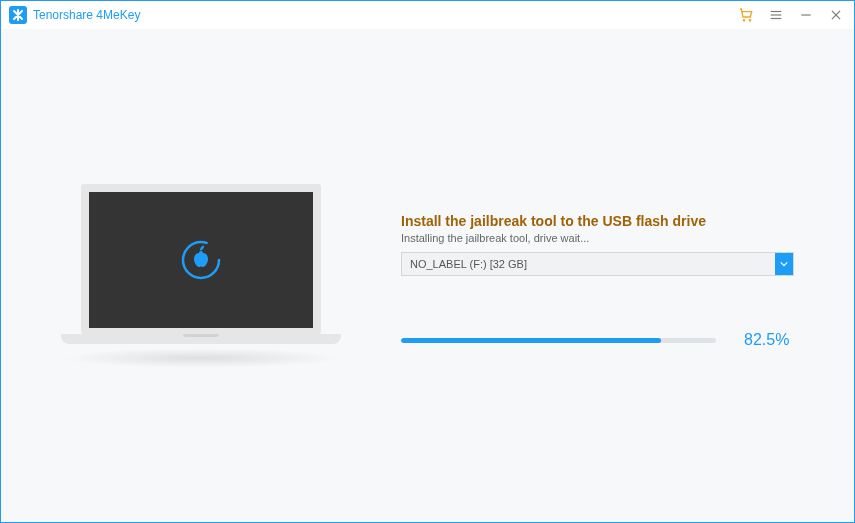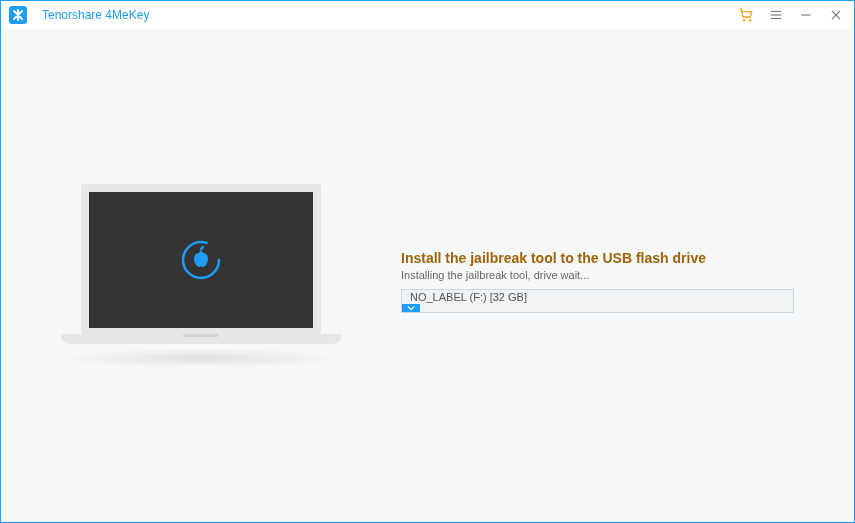--- a/index.html
+++ b/index.html
@@ -15,21 +15,21 @@
     height: 28px;
     display: flex;
     align-items: center;
     justify-content: space-between;
     padding: 0 10px 0 8px;
     background: #fff;
   }
   .titlebar-left {
     display: flex;
     align-items: center;
-    gap: 15px;
+    gap: 6px;
   }
   .titlebar-left .app-logo {
     display: flex;
     align-items: center;
     justify-content: center;
   }
   .titlebar-left .app-title {
     font-size: 12px;
     color: #1e9df7;
   }
@@ -115,21 +115,20 @@
   }
   .drive-select {
     display:flex;
     align-items:stretch;
     height: 24px;
     border: 1px solid #d0d6db;
     background: #f0f2f4;
     font-size: 11px;
     color:#555;
     position:relative;
-    flex-direction:column;
   }
   .drive-select .value {
     flex:1;
     display:flex;
     align-items:center;
     padding: 0 8px;
   }
   .drive-select .chev {
     width: 18px;
     background: #1e9df7;
@@ -223,14 +222,20 @@
     <div class="heading">Install the jailbreak tool to the USB flash drive</div>
     <div class="subtext">Installing the jailbreak tool, drive wait...</div>
     <div class="drive-select">
       <div class="value">NO_LABEL (F:) [32 GB]</div>
       <div class="chev">
         <svg width="8" height="8" viewBox="0 0 10 10">
             <path d="M1 3 L5 7 L9 3" fill="none" stroke="#fff" stroke-width="1.5"></path>
           </svg>
       </div>
     </div>
+    <div class="progress-row">
+      <div class="progress-bar">
+        <div class="progress-fill" style="width:82.5%"></div>
+      </div>
+      <div class="progress-pct">82.5%</div>
+    </div>
   </div>
 </div>
 
 </body></html>

